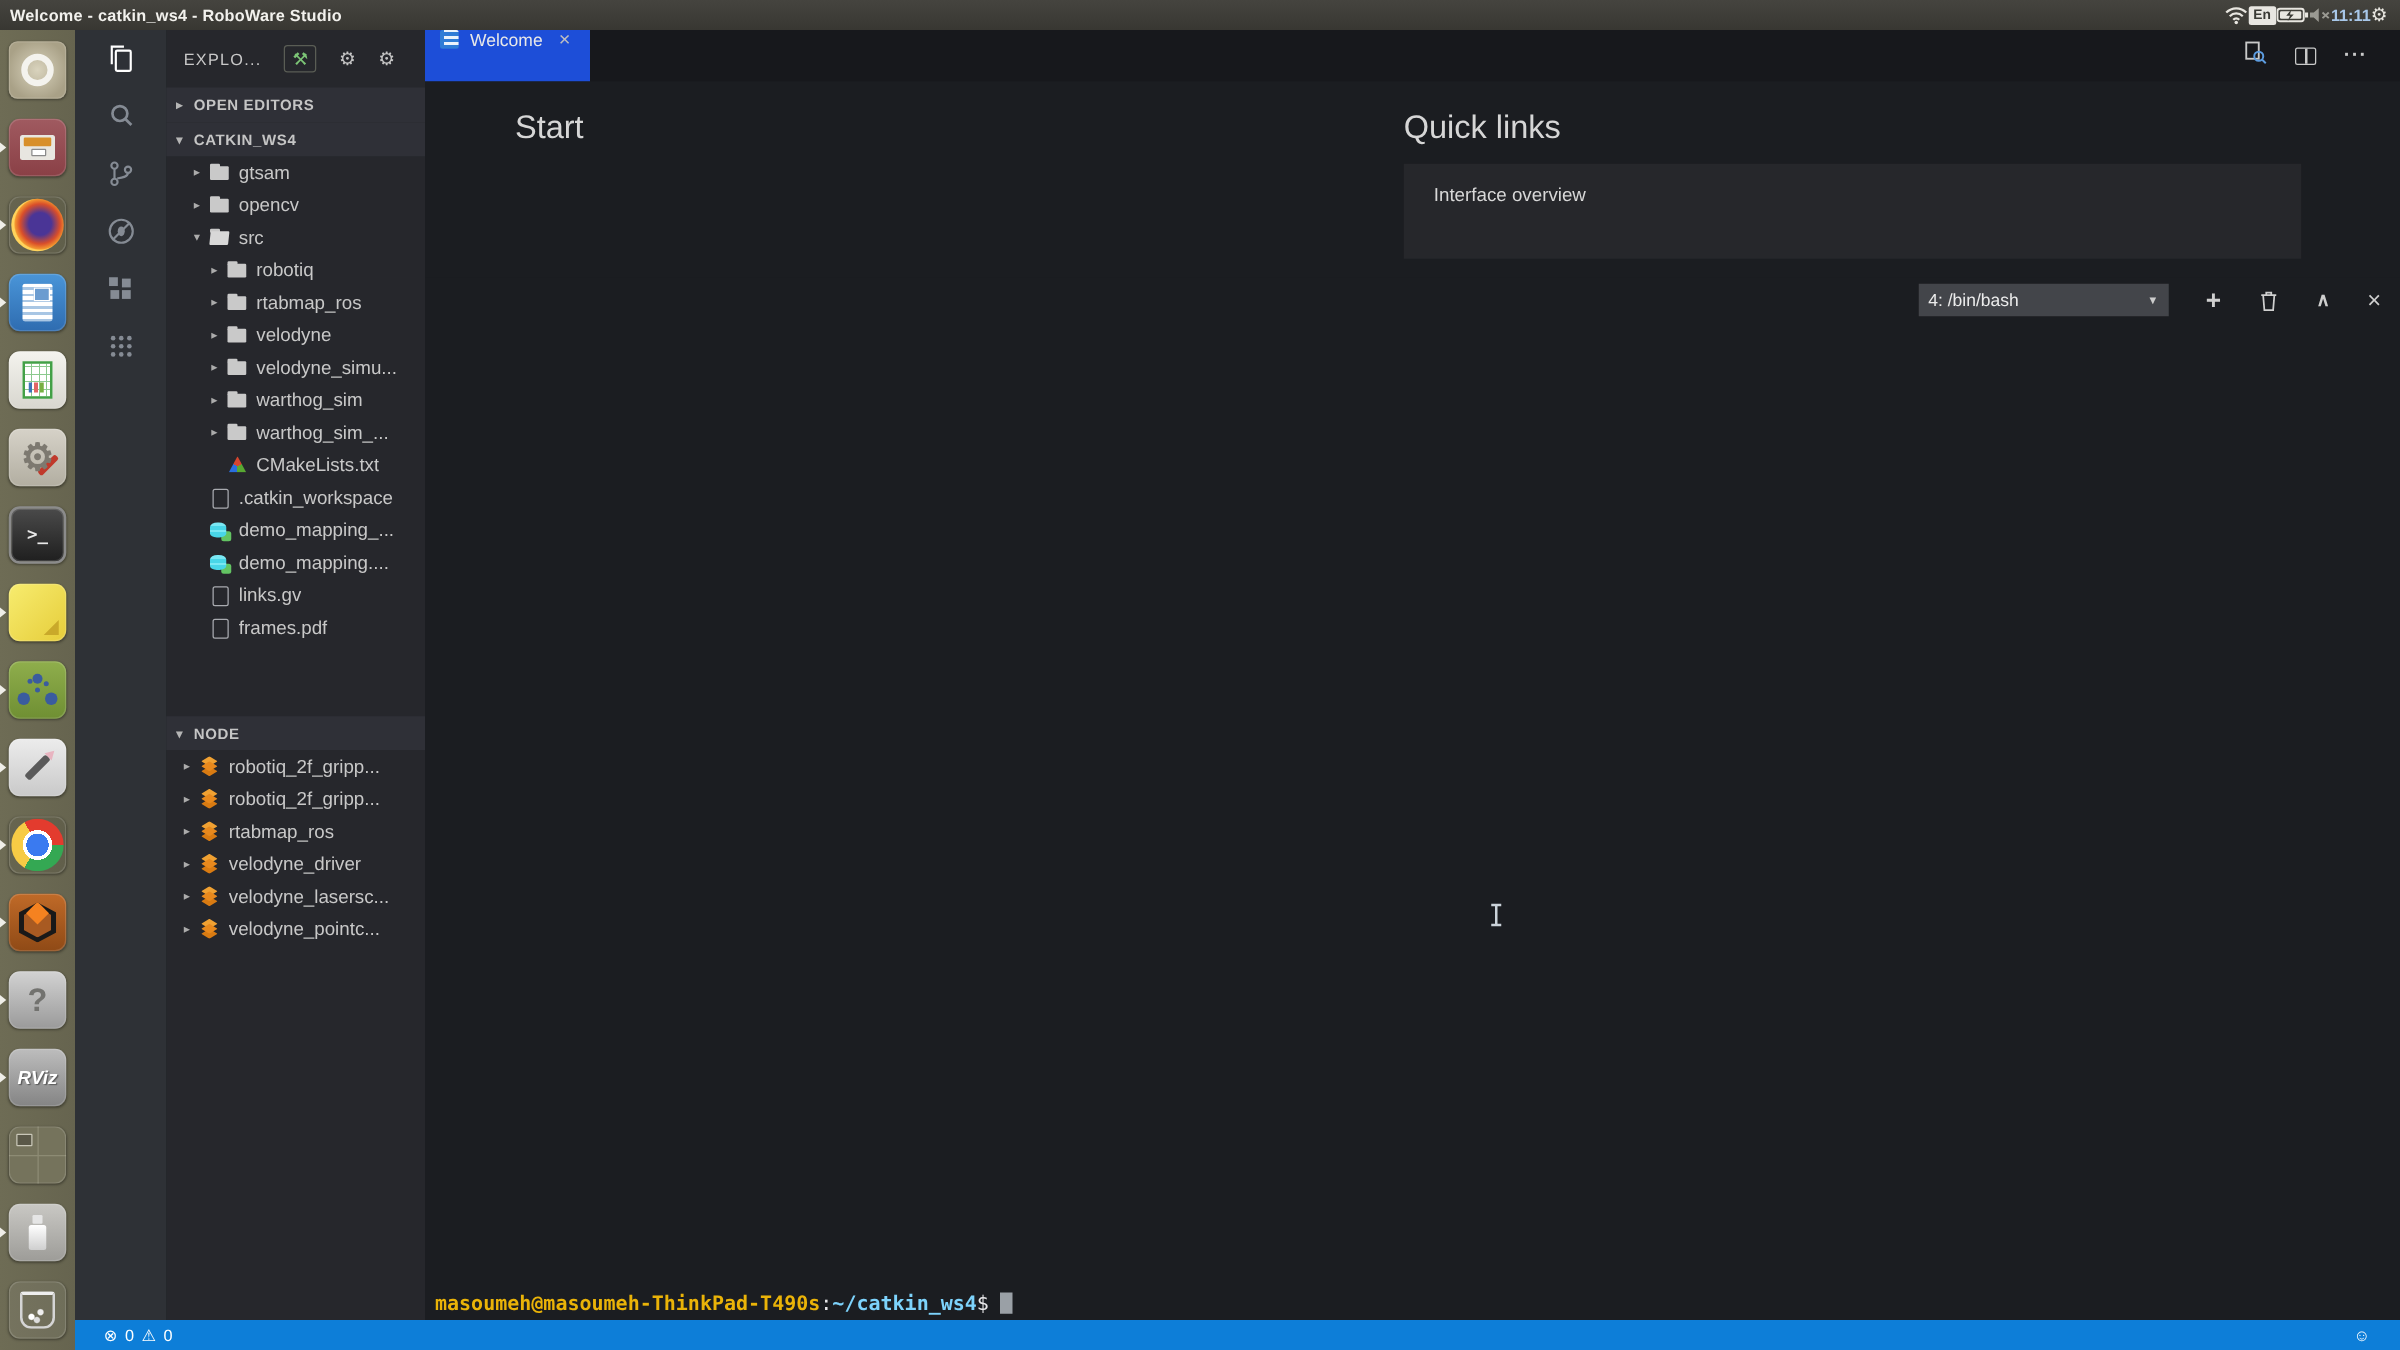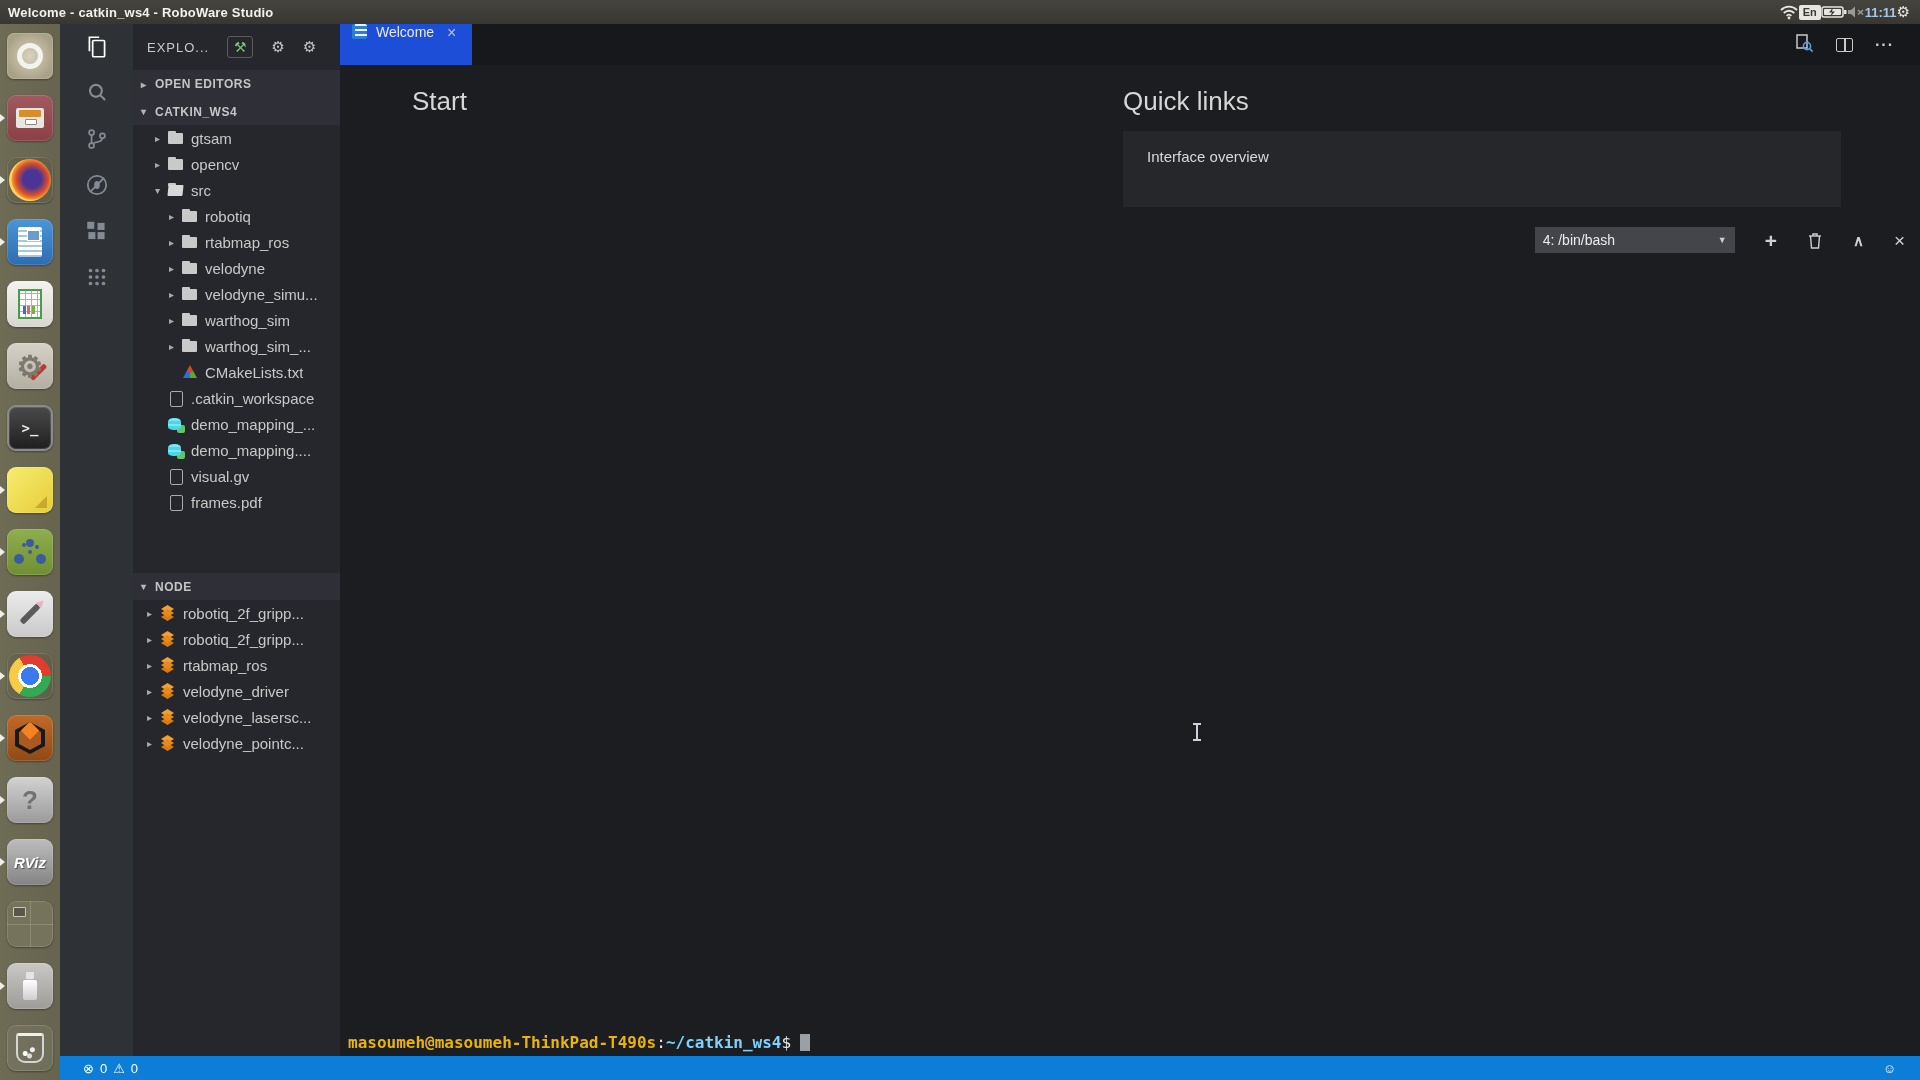--- a/index.html
+++ b/index.html
@@ -543,21 +543,21 @@
           <span class="ficon">
             <i></i>
           </span>
           <span class="tlabel">demo_mapping....</span>
         </div>
         <div class="trow" data-level="1" data-icon="file">
           <span class="twisty"></span>
           <span class="ficon">
             <i></i>
           </span>
-          <span class="tlabel">visual.gv</span>
+          <span class="tlabel">links.gv</span>
         </div>
         <div class="trow" data-level="1" data-icon="file">
           <span class="twisty"></span>
           <span class="ficon">
             <i></i>
           </span>
           <span class="tlabel">frames.pdf</span>
         </div>
       </div>
     <div class="sb-section node-gap">

